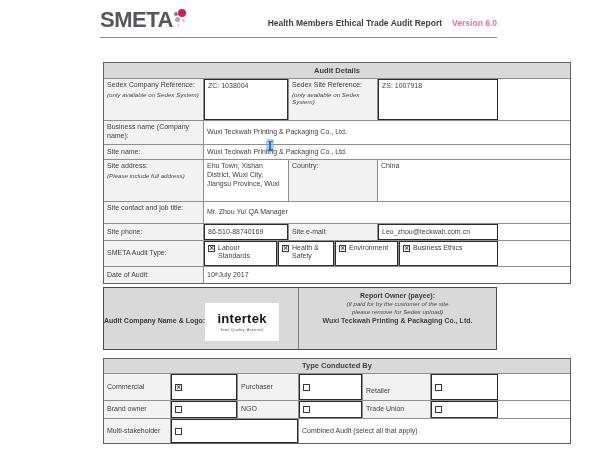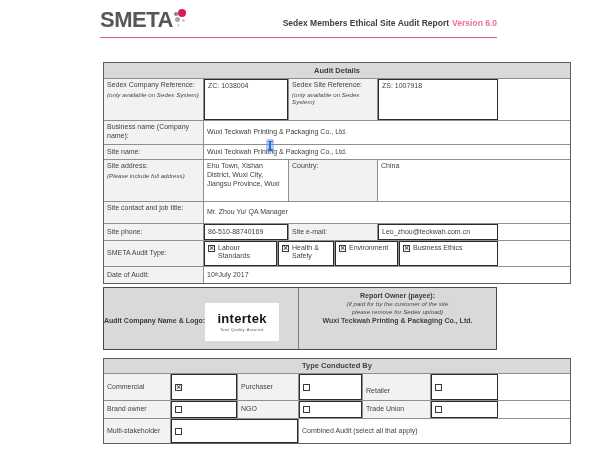--- a/index.html
+++ b/index.html
@@ -11,21 +11,21 @@
   .logo { position:absolute; left:100px; top:9px; display:flex; align-items:flex-start; }
   .logo-text { font-size:22px; font-weight:700; color:#57575a; letter-spacing:-0.5px; line-height:1; }
   .logo-dots { position:relative; width:14px; height:18px; margin-left:1px; display:inline-block; }
   .dot { position:absolute; border-radius:50%; display:block; }
   .d1 { width:4px; height:4px; background:#808285; left:0; top:3px; }
   .d2 { width:8px; height:8px; background:#D6195B; left:4px; top:0; }
   .d3 { width:5px; height:5px; background:#A7A9AC; left:1px; top:8px; }
   .d4 { width:3px; height:3px; background:#C9CBCD; left:8px; top:10px; }
   .reg { position:absolute; left:3px; top:14px; font-size:4px; color:#88898c; }
   .report-title { position:absolute; right:103px; top:18px; font-size:8.5px; font-weight:700; color:#404042; white-space:nowrap; }
-  .version { color:#ED6D96; margin-left:3px; }
+  .version { color:#ED6D96; margin-left:10px; }
   .header-line { position:absolute; left:100px; top:37px; width:397px; border-top:1.2px solid #DD6088; }
 
   
   .tbl { position:absolute; left:103px; width:468px; border:1px solid #606060; background:#fff; }
   .row { display:flex; align-items:stretch; border-bottom:1px solid #8f8f8f; }
   .row:last-child { border-bottom:none; }
   .cell { border-right:1px solid #8f8f8f; padding:2px 3px; font-size:7px; line-height:1.25; overflow:hidden; }
   .cell:last-child { border-right:none; }
   .lbl { background:#F2F2F2; }
   .val { background:#fff; }
@@ -74,21 +74,21 @@
     <span class="logo-text">SMETA</span>
     <span class="logo-dots">
       <i class="dot d1"></i>
       <i class="dot d2"></i>
       <i class="dot d3"></i>
       <i class="dot d4"></i>
       <span class="reg">®</span>
     </span>
   </div>
   <div class="report-title">
-    <span>Sedex Members Ethical Site Audit Report</span><span class="version">Version 6.0</span>
+    <span>Health Members Ethical Trade Audit Report</span><span class="version">Version 6.0</span>
   </div>
   <div class="header-line"></div>
 
   <div class="tbl" style="top:62px;">
     <div class="row rH16">
       <div class="cell hdr" style="width:100%;">Audit Details</div>
     </div>
 
     <div class="row rH42">
       <div class="cell lbl c1">

